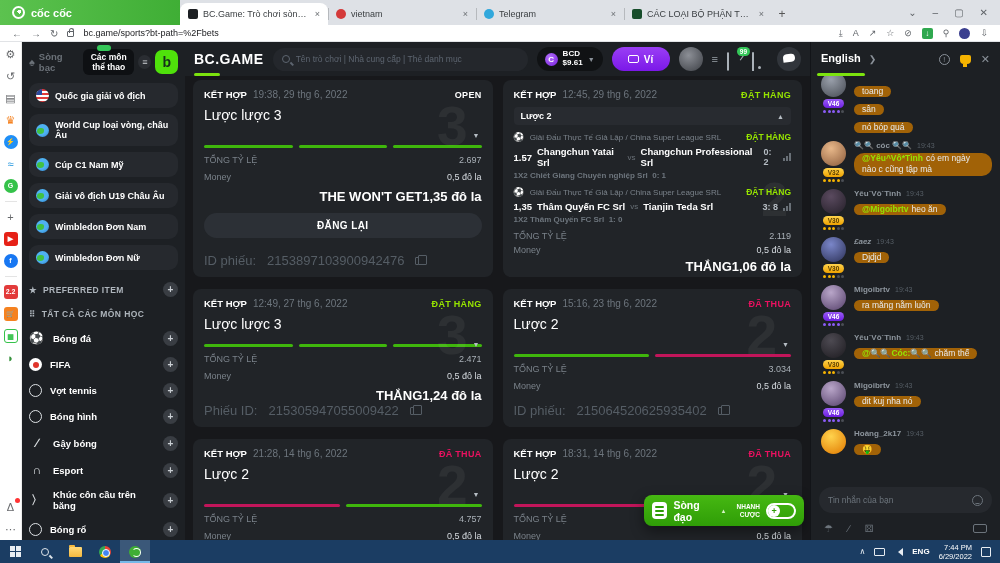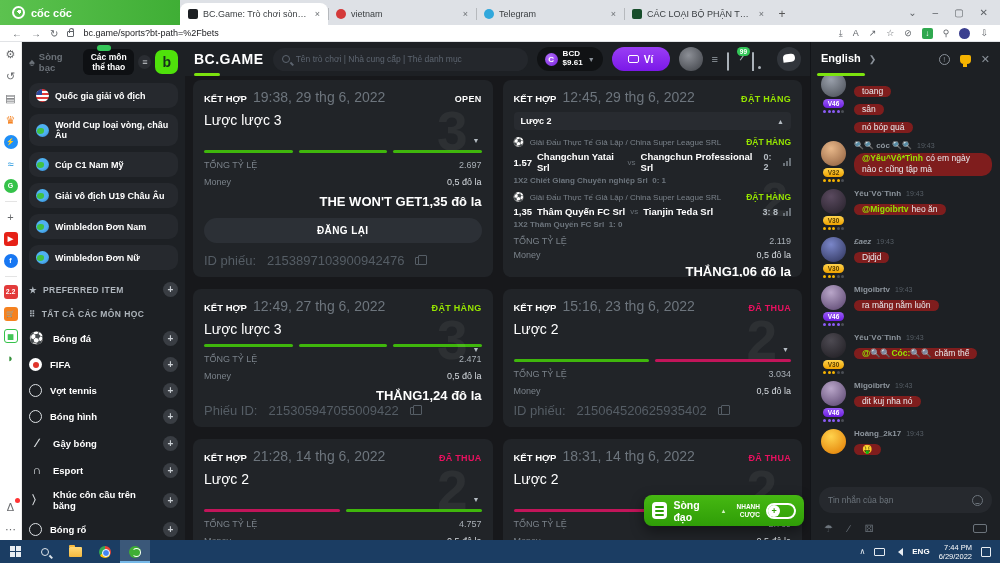--- a/index.html
+++ b/index.html
@@ -85,21 +85,21 @@
 .bellic:after{content:"";position:absolute;left:6px;bottom:-3px;width:3px;height:3px;border-radius:50%;background:#aab1b8}
 .chatic{width:24px;height:24px;border-radius:50%;background:#31353b;position:relative}
 .chatic:after{content:"";position:absolute;left:6px;top:7px;width:12px;height:8px;background:#fff;border-radius:4px 4px 4px 0;transform:rotate(-8deg)}
 .nav-underline{position:absolute;left:9px;bottom:0;width:26px;height:3px;background:#7ce30e;border-radius:2px}
 
 
 .cards{position:absolute;top:38px;left:8px;right:8px;display:grid;grid-template-columns:1fr 1fr;gap:12px 10px;grid-template-rows:197px 138px 160px}
 .bcard{background:#212428;border-radius:8px;padding:9px 11px;position:relative;display:flex;flex-direction:column;overflow:hidden}
 .bc-head{display:flex;align-items:baseline;gap:6px}
 .bc-combo{color:#fff;font-weight:800;font-size:9.5px}
-.bc-time{color:#6d757d;font-size:14px}
+.bc-time{color:#6d757d;font-size:10px}
 .bc-status{margin-left:auto;font-size:9px;font-weight:800;letter-spacing:.3px}
 .st-open{color:#fff}.st-placed{color:#96e400}.st-lost{color:#ea1160}
 .bc-title{margin-top:7px;position:relative;height:38px;color:#fff;font-size:14px}
 .ghost{position:absolute;right:14px;top:-8px;font-size:55px;font-weight:800;color:rgba(255,255,255,.055);line-height:1}
 .bcaret{position:absolute;right:2px;top:25px;color:#b6bdc4;font-size:7px}
 .legs{display:flex;gap:6px}
 .leg{flex:1;height:3px;border-radius:2px}
 .leg.g{background:#3fb60c}.leg.r{background:#c2155a}
 .statrow{display:flex;justify-content:space-between;margin-top:7px;font-size:9px;color:#7a828a}
 .statrow .v{color:#a9b0b7}
@@ -148,21 +148,21 @@
 .mava{width:25px;height:25px;border-radius:50%;flex:none}
 .mbadge{font-size:6.5px;font-weight:800;padding:1px 5px;border-radius:6px}
 .bg-p{background:linear-gradient(180deg,#9a5cf7,#6d1fe0);color:#fff}
 .bg-y{background:linear-gradient(180deg,#ffd34d,#eea200);color:#5a3e00}
 .mdots{display:flex;gap:1.5px}
 .mdot{width:3px;height:3px;border-radius:50%}
 .dp{background:#8b5cf6}.dy{background:#f5b301}.dg{background:#4a4e54}
 .mbody{flex:1;min-width:0}
 .mname{color:#8d959d;font-size:8px;font-weight:800;display:flex;gap:5px;align-items:baseline;white-space:nowrap;overflow:hidden}
 .mtime{color:#565e66;font-size:7px;font-weight:400}
-.mbub{margin-top:3px;background:#7f1d1d;border-radius:10px;padding:0 8px;color:#e8ebee;font-size:8.5px;display:inline-block;line-height:1.35}
+.mbub{margin-top:3px;background:#a16207;border-radius:10px;padding:0 8px;color:#e8ebee;font-size:8.5px;display:inline-block;line-height:1.35}
 .mention{color:#93e303;font-weight:bold;margin-right:3px}
 .chat-input{margin:4px 8px 3px;height:26px;border-radius:13px;background:#26292e;display:flex;align-items:center;padding:0 9px;flex:none}
 .chat-input input{flex:1;background:none;border:none;outline:none;color:#9aa2aa;font-size:8.5px}
 .chat-input input::placeholder{color:#6c747c}
 .smiley{width:11px;height:11px;border:1.5px solid #6c747c;border-radius:50%;position:relative}
 .smiley:after{content:"";position:absolute;left:2px;top:5px;width:5px;height:2.5px;border-bottom:1.5px solid #6c747c;border-radius:50%}
 .chat-tools{height:24px;display:flex;align-items:center;gap:15px;padding:0 13px;color:#6c747c;font-size:10px;flex:none}
 .kbd{margin-left:auto;width:14px;height:9px;border:1.5px solid #6c747c;border-radius:2px}
 
 

